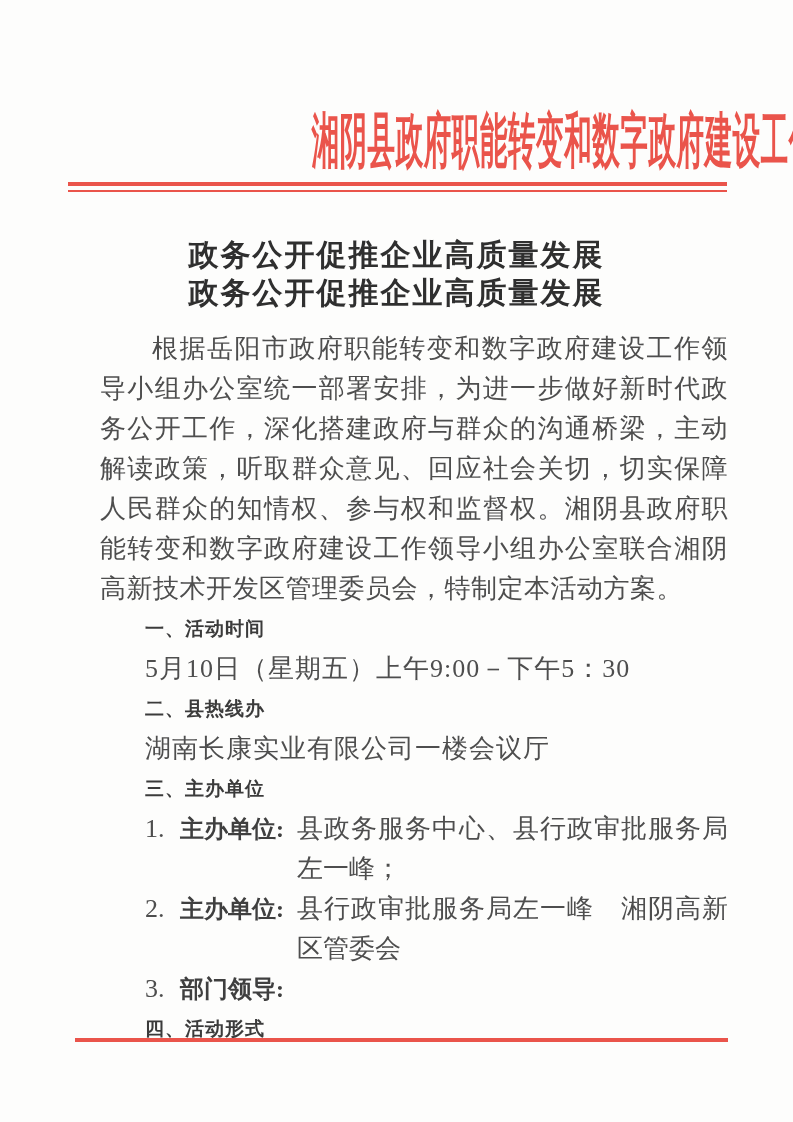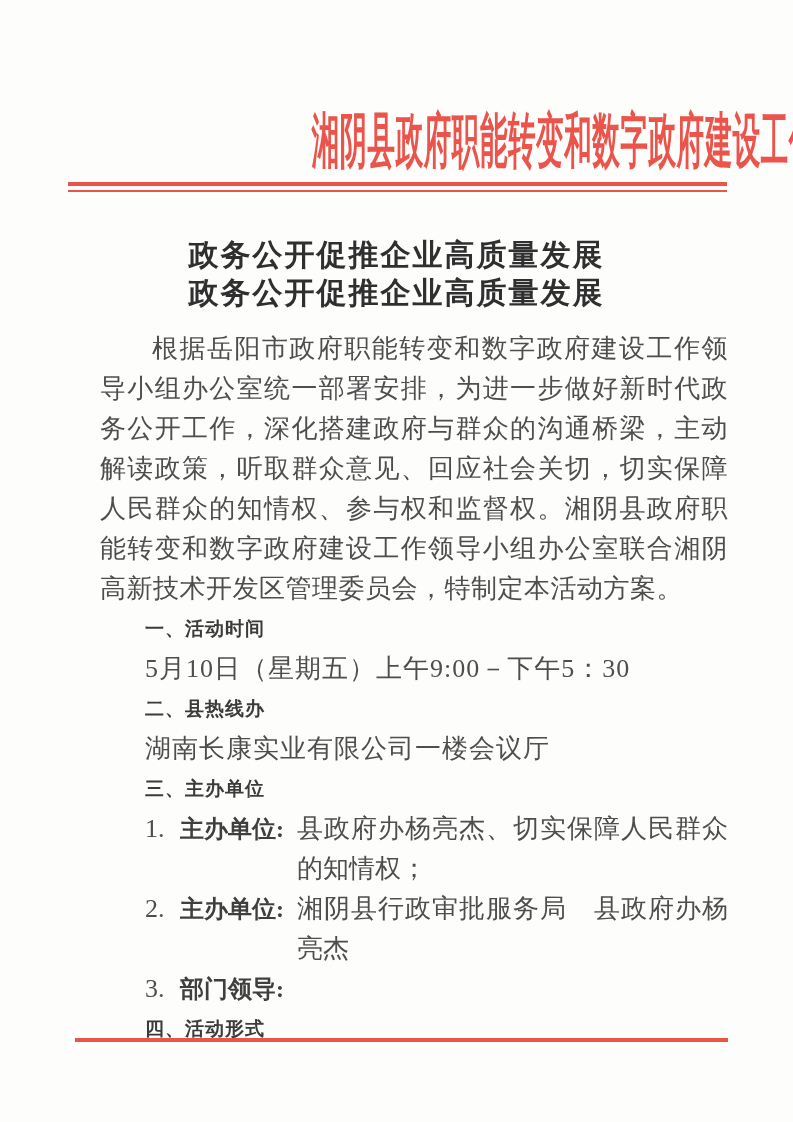--- a/index.html
+++ b/index.html
@@ -81,27 +81,27 @@
     <p class="pline">5月10日（星期五）上午9:00－下午5：30</p>
 
     <p class="h">二、县热线办</p>
     <p class="pline">湖南长康实业有限公司一楼会议厅</p>
 
     <p class="h">三、主办单位</p>
 
     <div class="item">
       <span class="item-no">1.</span>
       <span class="item-label">主办单位:</span>
-      <span class="item-text">县政府办杨亮杰、切实保障人民群众的知情权；</span>
+      <span class="item-text">县政务服务中心、县行政审批服务局左一峰；</span>
     </div>
 
     <div class="item">
       <span class="item-no">2.</span>
       <span class="item-label">主办单位:</span>
-      <span class="item-text">湘阴县行政审批服务局　县政府办杨亮杰</span>
+      <span class="item-text">县行政审批服务局左一峰　湘阴高新区管委会</span>
     </div>
 
     <div class="item">
       <span class="item-no">3.</span>
       <span class="item-label">部门领导:</span>
     </div>
 
     <p class="h">四、活动形式</p>
 
   </div>

